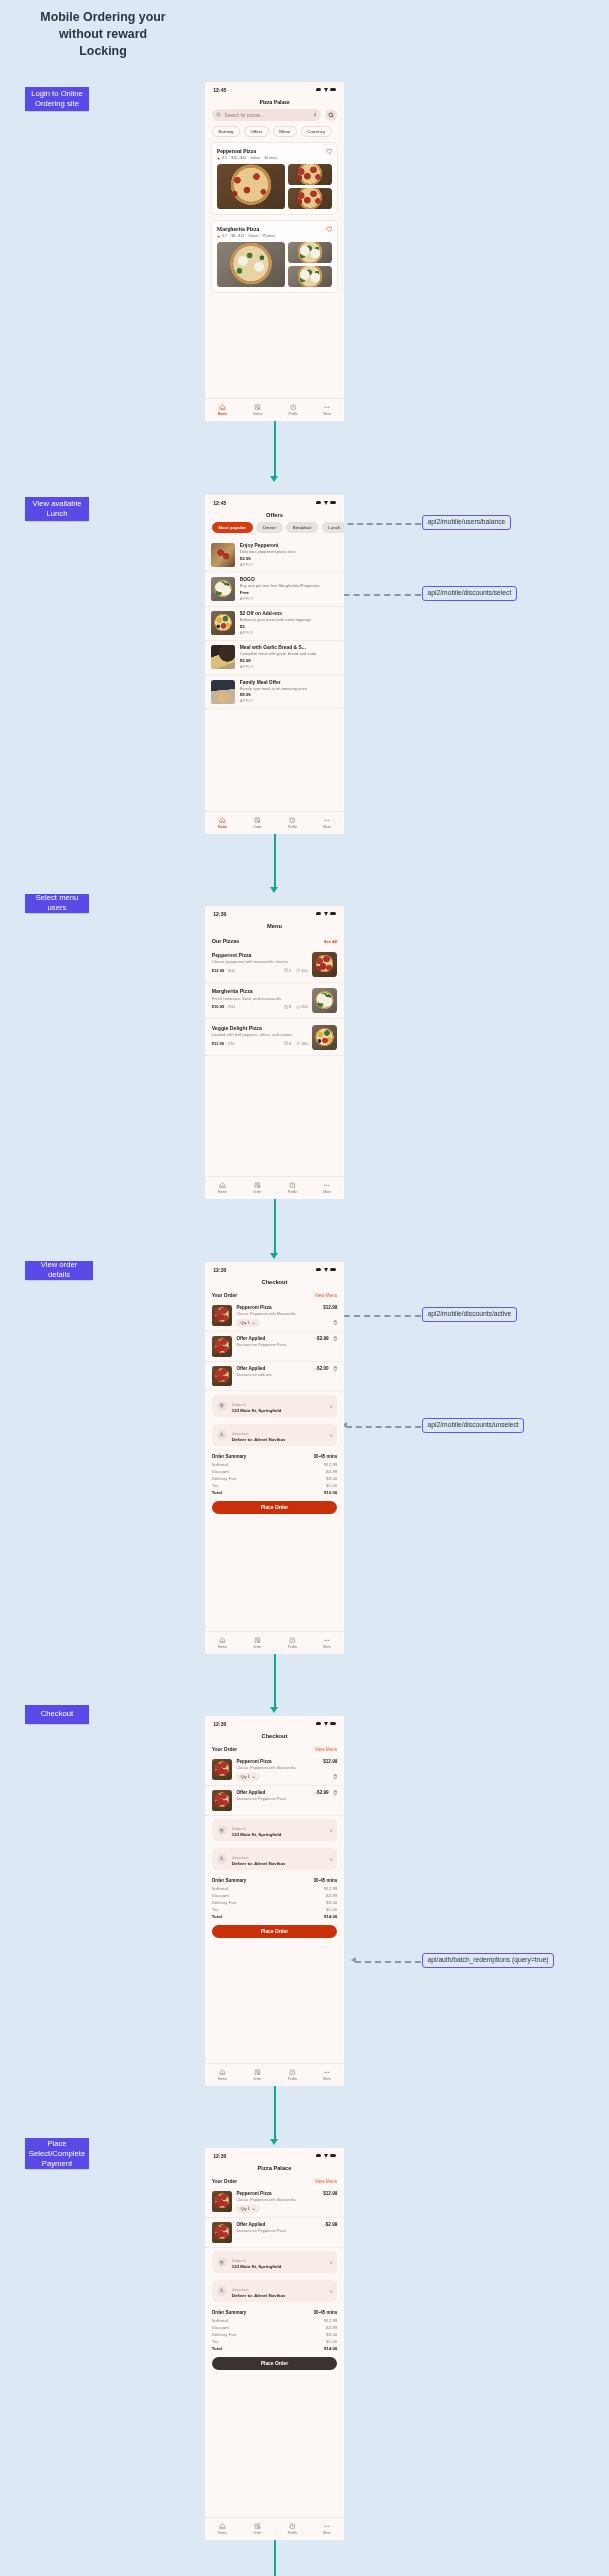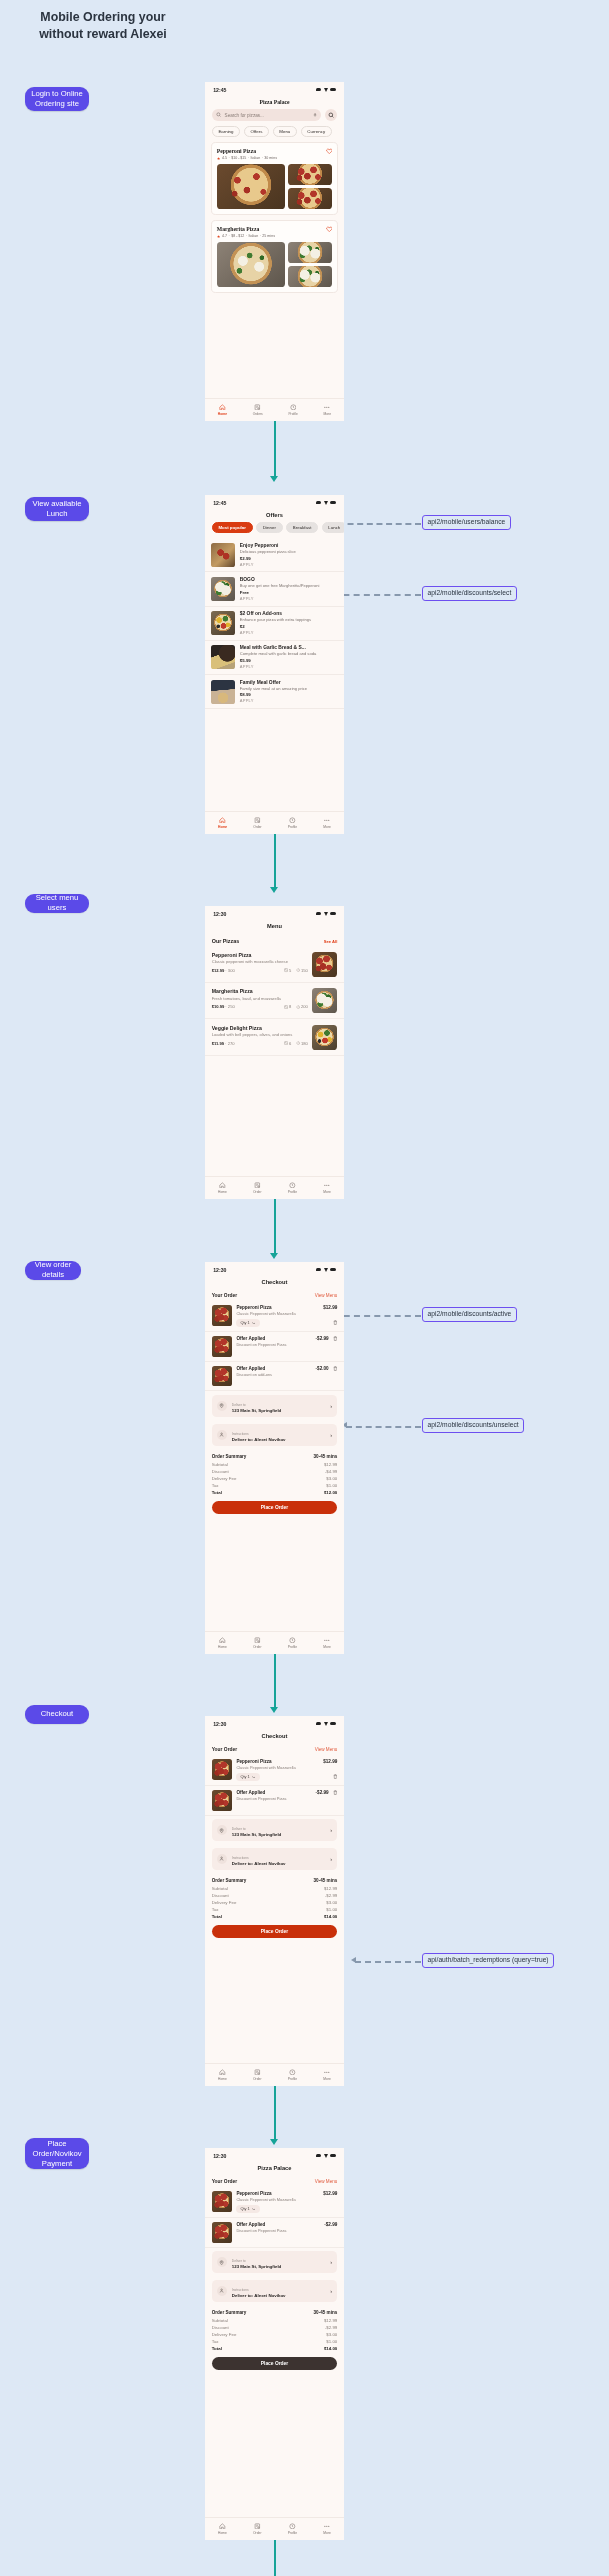--- a/index.html
+++ b/index.html
@@ -15,21 +15,21 @@
     width: 134px; text-align: center;
     font-size: 12.4px; font-weight: bold; color: #2b3440; line-height: 1.35;
   }
   .page-title .l2 { display: block; }
 
   
   .stage-label {
     position: absolute;
     background: #5b4ae8;
     color: #ffffff;
-    border-radius: 9px;
+    border-radius: 0;
     font-size: 7.7px;
     font-weight: 500;
     text-align: center;
     display: flex; align-items: center; justify-content: center;
     padding: 4.6px 5.2px;
     line-height: 1.3;
     box-shadow: 0 0.5px 1px rgba(0,0,0,.12);
   }
 
   
@@ -226,40 +226,40 @@
   }
   .place-btn.dim { background: #3c3330; }
   .spacer { flex: 1; }
   .phcol { display: flex; flex-direction: column; height: 100%; }
 </style>
 </head>
 <body>
 
 <div class="page-title">
   <span>Mobile Ordering your</span>
-  <span class="l2">without reward Alexei</span>
+  <span class="l2">without reward Locking</span>
 </div>
 
 <div class="stage-label" style="left:25px;top:87px;width:64px;height:24px;">
     <span>Login to Online Ordering site</span>
   </div>
 <div class="stage-label" style="left:25px;top:497px;width:64px;height:24px;">
     <span>View available Lunch</span>
   </div>
 <div class="stage-label" style="left:25px;top:894px;width:64px;height:18.5px;">
     <span>Select menu users</span>
   </div>
-<div class="stage-label" style="left:25px;top:1261px;width:56px;height:18.5px;">
+<div class="stage-label" style="left:25px;top:1261px;width:68px;height:18.5px;">
     <span>View order details</span>
   </div>
 <div class="stage-label" style="left:25px;top:1705px;width:64px;height:18.5px;">
     <span>Checkout</span>
   </div>
 <div class="stage-label" style="left:25px;top:2138px;width:64px;height:31px;">
-    <span>Place Order/Novikov Payment</span>
+    <span>Place Select/Complete Payment</span>
   </div>
 
 <div class="flow-conn" style="left:274px;top:421px;height:57px;"></div>
 <div class="flow-arrow" style="left:270px;top:476px;"></div>
 <div class="flow-conn" style="left:274px;top:834px;height:56px;"></div>
 <div class="flow-arrow" style="left:270px;top:887px;"></div>
 <div class="flow-conn" style="left:274px;top:1198px;height:57px;"></div>
 <div class="flow-arrow" style="left:270px;top:1253px;"></div>
 <div class="flow-conn" style="left:274px;top:1654px;height:56px;"></div>
 <div class="flow-arrow" style="left:270px;top:1707px;"></div>

